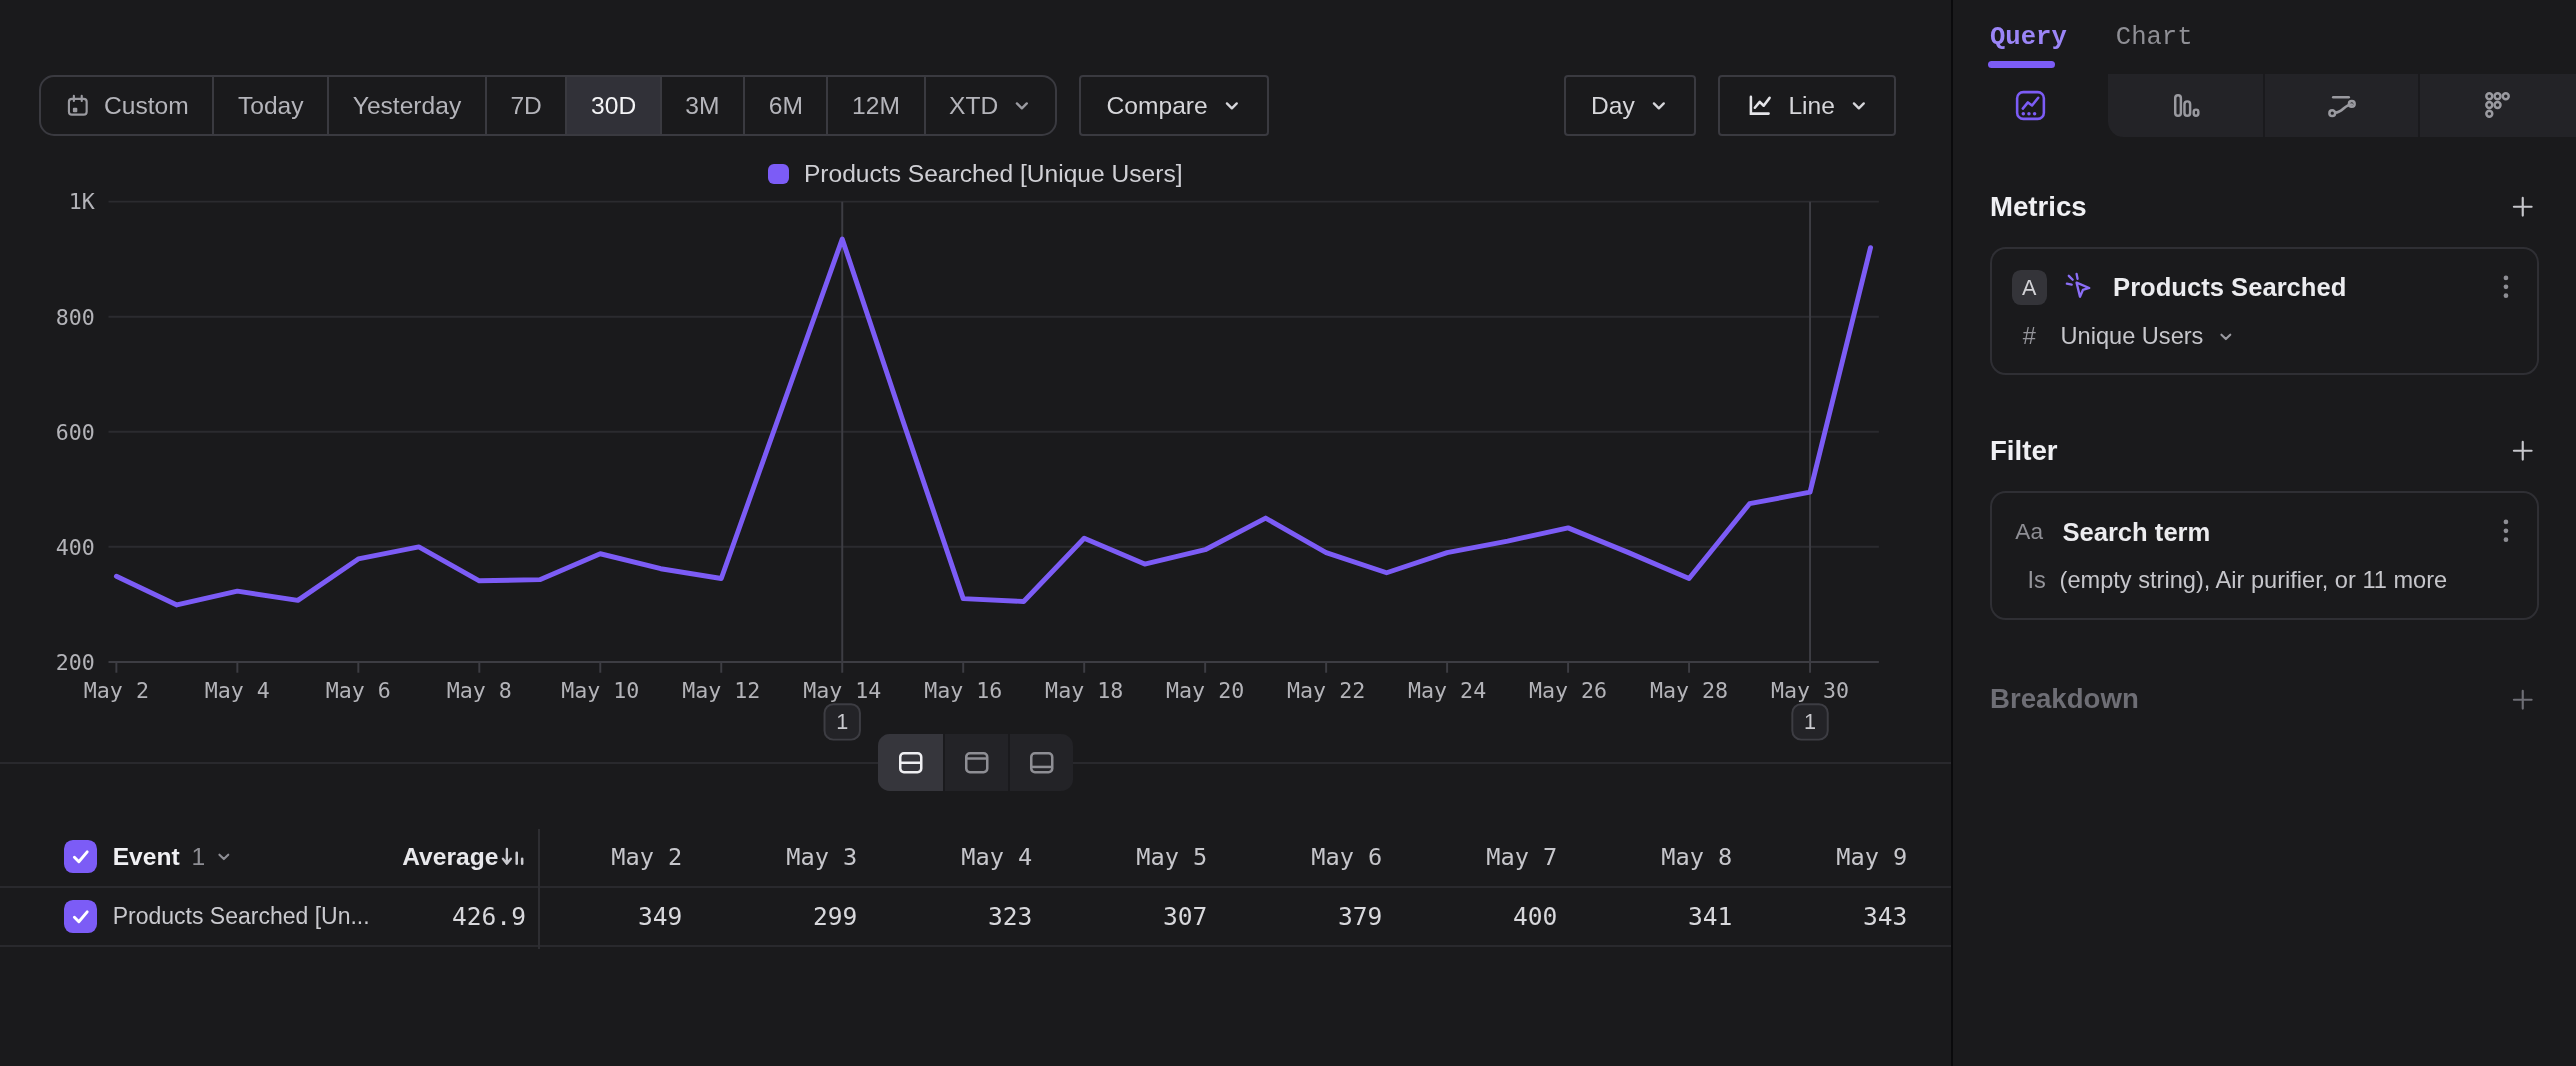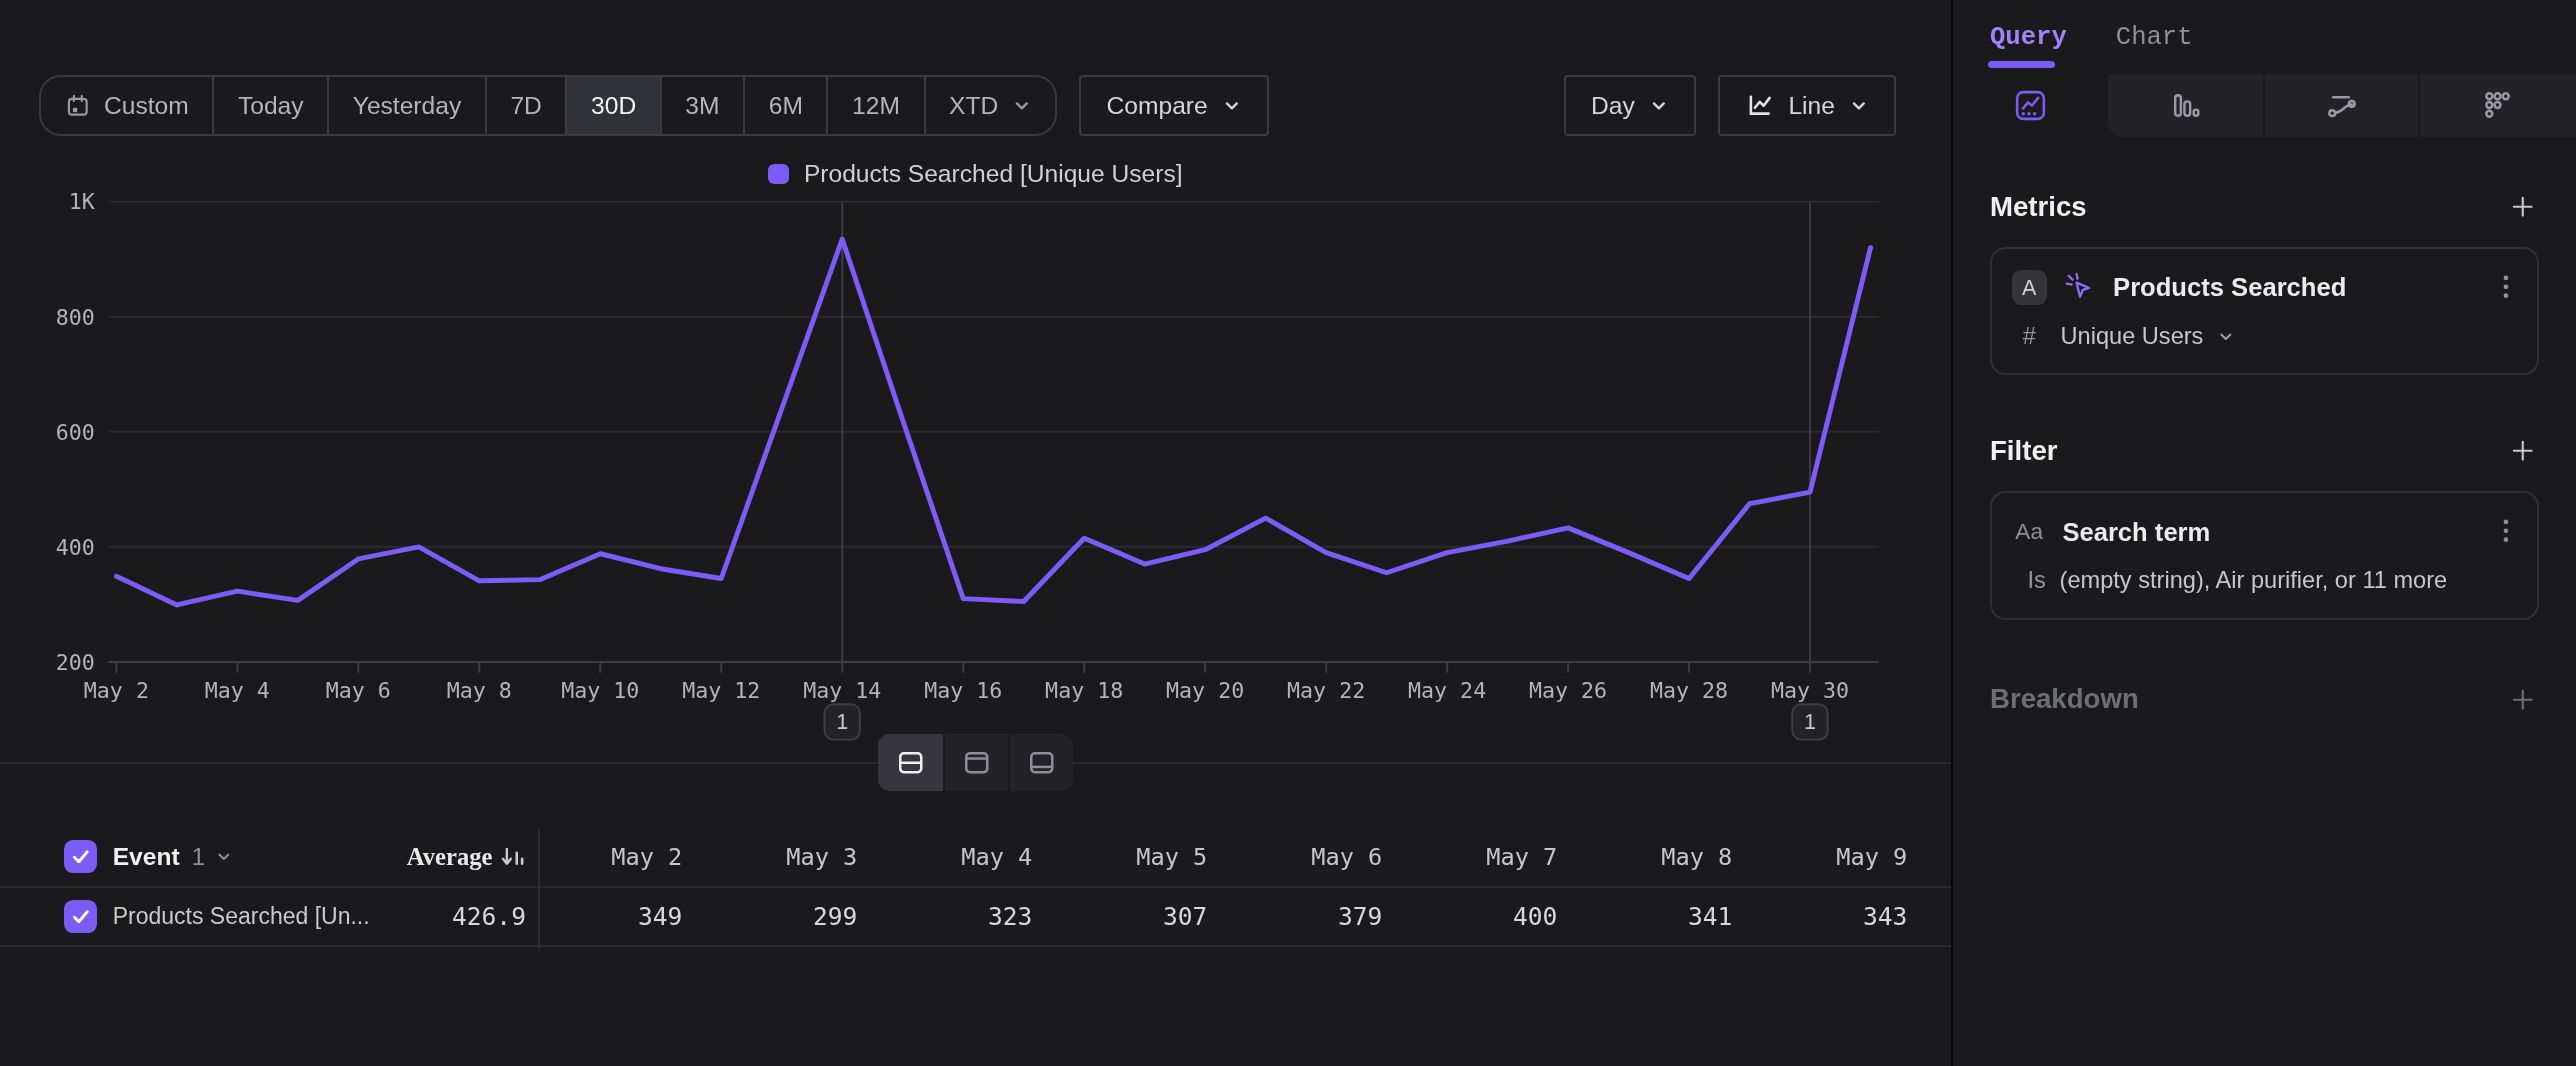--- a/index.html
+++ b/index.html
@@ -17,21 +17,21 @@
   }
   *{box-sizing:border-box;margin:0;padding:0;}
   html,body{width:2576px;height:1067px;overflow:hidden;}
   body{background:var(--bg);font-family:"Liberation Sans","DejaVu Sans",sans-serif;color:var(--txt-1);position:relative;}
   .mono{font-family:"DejaVu Sans Mono",monospace;}
 
   
   .main{position:absolute;left:0;top:0;width:1951px;height:1067px;}
 
   .toolbar{position:absolute;top:75px;left:39px;right:55px;height:61px;display:flex;align-items:center;}
-  .seg-control{display:flex;align-items:stretch;height:61px;border:2px solid var(--border);border-radius:22px;overflow:hidden;}
+  .seg-control{display:flex;align-items:stretch;height:61px;border:2px solid var(--border);border-radius:15px;overflow:hidden;}
   .seg{display:flex;align-items:center;gap:13.8px;padding:0 23.6px;font-size:24.6px;color:#b4b4ba;border-right:2px solid var(--border);cursor:pointer;white-space:nowrap;}
   .seg:last-child{border-right:none;}
   .seg.active{background:#313138;color:#f4f4f6;}
   .btn{display:flex;align-items:center;gap:13.8px;height:61px;padding:0 25.6px;border:2px solid var(--border);border-radius:4px;font-size:24.6px;color:#d6d6da;background:transparent;white-space:nowrap;}
   .toolbar-spacer{flex:1;}
   .right-group{display:flex;gap:21.6px;}
 
   .legend{position:absolute;top:160px;left:0;width:1951px;display:flex;justify-content:center;align-items:center;gap:14.8px;}
   .legend-swatch{width:20.7px;height:20.7px;border-radius:5.9px;background:var(--accent);}
   .legend-label{font-size:24.6px;color:#cfcfd4;}
@@ -50,21 +50,21 @@
 
   
   .table{position:absolute;top:827px;left:0;width:1951px;}
   .t-row{display:grid;grid-template-columns:526px 12.8px repeat(8,175px);align-items:center;}
   .t-head{height:61px;border-bottom:2px solid #29292d;}
   .t-body{height:59px;border-bottom:2px solid #29292d;}
   .event-cell{display:flex;align-items:center;gap:15.7px;padding-left:64px;height:100%;}
   .event-label{font-size:24.6px;font-weight:bold;color:#f0f0f3;white-space:nowrap;}
   .event-count{font-size:24.6px;color:#8e8e94;margin-left:2px;}
   .cell-grow{flex:1;display:flex;align-items:center;gap:9.8px;white-space:nowrap;overflow:hidden;}
-  .avg-head{display:flex;align-items:center;gap:6px;justify-content:flex-end;font-size:24.6px;font-weight:bold;color:#e8e8eb;white-space:nowrap;font-family:Liberation Serif, serif;}
+  .avg-head{display:flex;align-items:center;gap:0;justify-content:flex-end;font-size:24.6px;font-weight:bold;color:#e8e8eb;white-space:nowrap;}
   .avg-val{text-align:right;font-size:24.6px;color:#d8d8dc;}
   .date-cell{text-align:right;padding-right:31.5px;font-size:23.6px;color:#c6c6cb;}
   .val-cell{text-align:right;padding-right:31.5px;font-size:24.6px;color:#d8d8dc;}
   .row-label{font-size:23px;color:#c9c9ce;white-space:nowrap;overflow:hidden;}
   .col-divider{position:absolute;left:538px;top:2px;width:2px;height:120px;background:#2e2e32;}
   .checkbox{width:33px;height:33px;border-radius:8.9px;background:var(--accent);display:flex;align-items:center;justify-content:center;flex:none;cursor:pointer;}
 
   
   .sidebar{position:absolute;left:1951px;top:0;width:625px;height:1067px;background:var(--bg);border-left:2px solid #0a0a0c;}
   .sb-tabs{height:74px;display:flex;align-items:center;gap:49px;padding-left:37px;font-family:Liberation Mono, monospace;}

